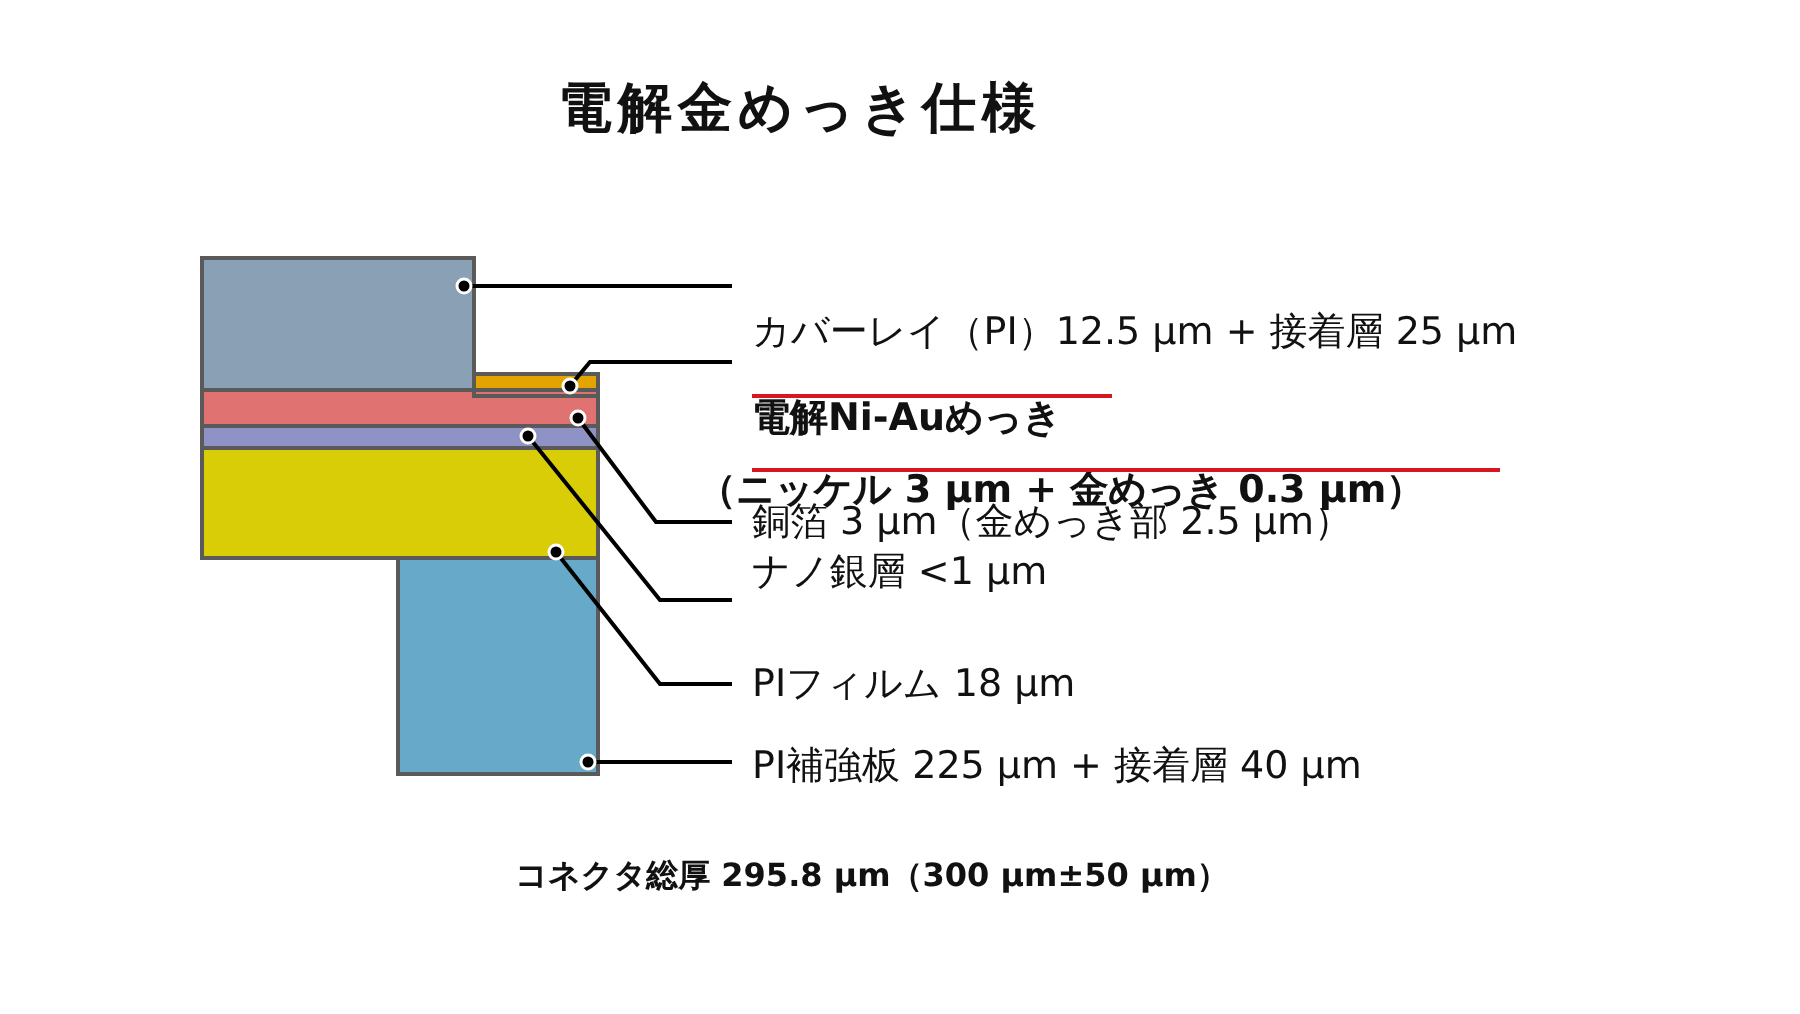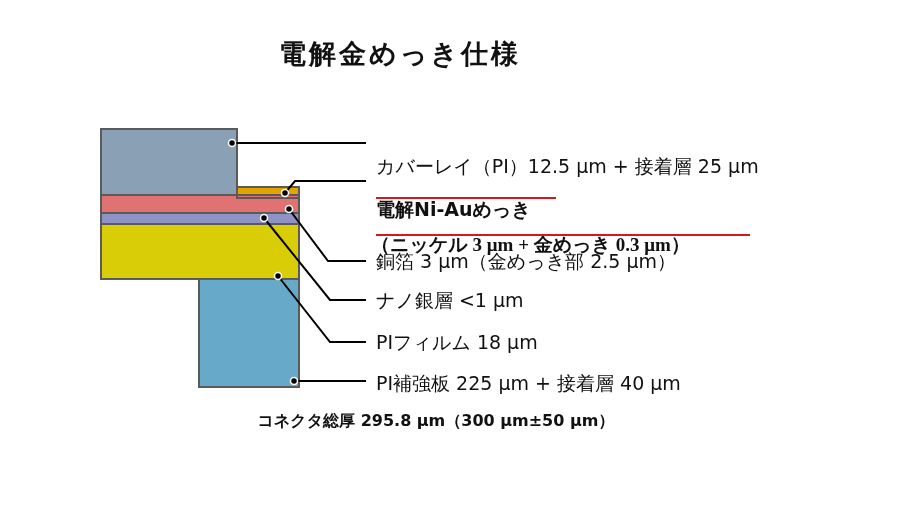--- a/index.html
+++ b/index.html
@@ -4,21 +4,21 @@
 <style>
   html, body { margin: 0; padding: 0; background: #ffffff; }
   body { width: 900px; height: 507px; position: relative; overflow: hidden;
          font-family: "DejaVu Sans", "Liberation Sans", sans-serif; color: #111; }
   .title { position: absolute; left: 0; width: 800px; top: 36px; text-align: center;
            font-size: 27px; font-weight: bold; letter-spacing: 3px; }
   svg.diagram { position: absolute; left: 0; top: 0; }
   .label { position: absolute; left: 376px; font-size: 19px; white-space: nowrap; line-height: 24px; }
   .label.bold { font-weight: bold; margin-top: 28px; }
   .red-rule { position: absolute; height: 2px; background: #d7171f; }
-  .footer { position: absolute; left: 0; width: 872px; top: 411px; text-align: center;
+  .footer { position: absolute; left: 0; width: 872px; top: 428px; text-align: center;
             font-size: 16px; font-weight: bold; }
 </style>
 </head>
 <body>
 
 <div class="title">電解金めっき仕様</div>
 
 <svg class="diagram" width="900" height="507">
   <g stroke="#5a5a5a" stroke-width="2">
     <rect x="101" y="129" width="136" height="66" fill="#8aa0b5"></rect>
@@ -47,20 +47,20 @@
     <circle cx="289" cy="209" r="3.5"></circle>
     <circle cx="264" cy="218" r="3.5"></circle>
     <circle cx="278" cy="276" r="3.5"></circle>
     <circle cx="294" cy="381" r="3.5"></circle>
   </g>
 </svg>
 
 <div class="label" style="top:130px;margin-top:24px;">カバーレイ（PI）12.5 μm + 接着層 25 μm</div>
 <div class="label bold" style="top:169px;">電解Ni-Auめっき</div>
 <div class="red-rule" style="left:376px; top:197px; width:180px;"></div>
-<div class="label bold" style="top:205px; left:371px;font-family:Liberation Serif, serif;">（ニッケル 3 μm + 金めっき 0.3 μm）</div>
+<div class="label bold" style="top:205px; left:349px;">（ニッケル 3 μm + 金めっき 0.3 μm）</div>
 <div class="red-rule" style="left:376px; top:234px; width:374px;"></div>
 <div class="label" style="top:249px;">銅箔  3 μm（金めっき部 2.5 μm）</div>
-<div class="label" style="top:288px;">ナノ銀層  &lt;1 μm</div>
+<div class="label" style="top:274px;">ナノ銀層  &lt;1 μm</div>
 <div class="label" style="top:330px;">PIフィルム  18 μm</div>
 <div class="label" style="top:371px;">PI補強板 225 μm + 接着層 40 μm</div>
 
 <div class="footer">コネクタ総厚 295.8 μm（300 μm±50 μm）</div>
 
 </body></html>

